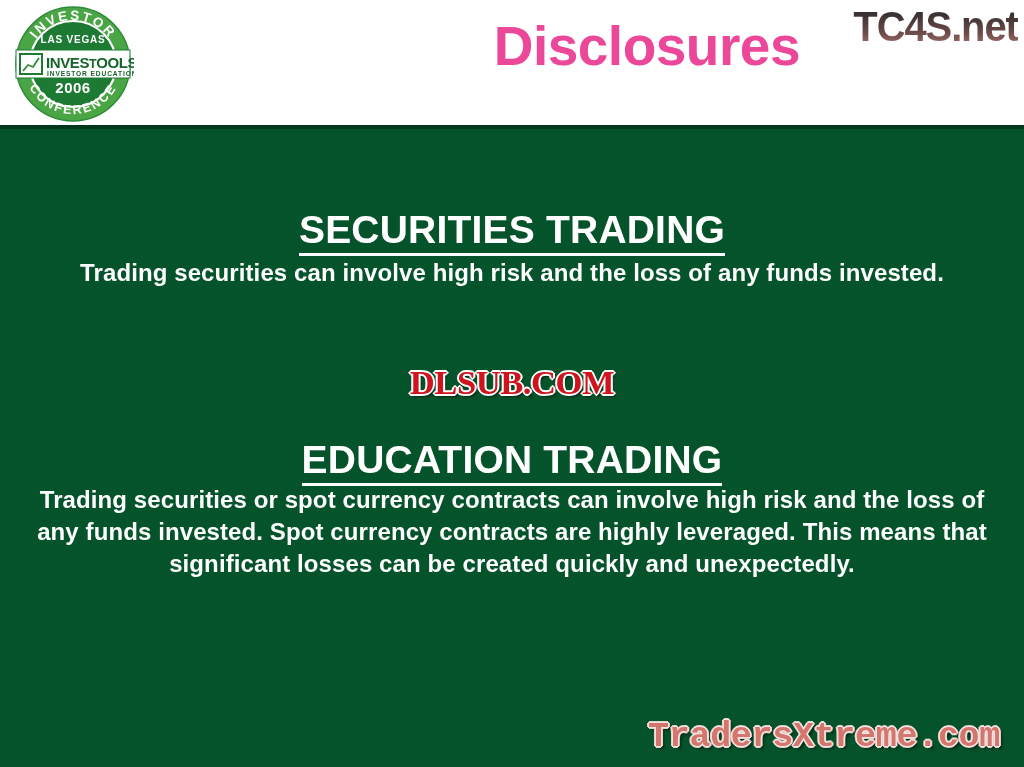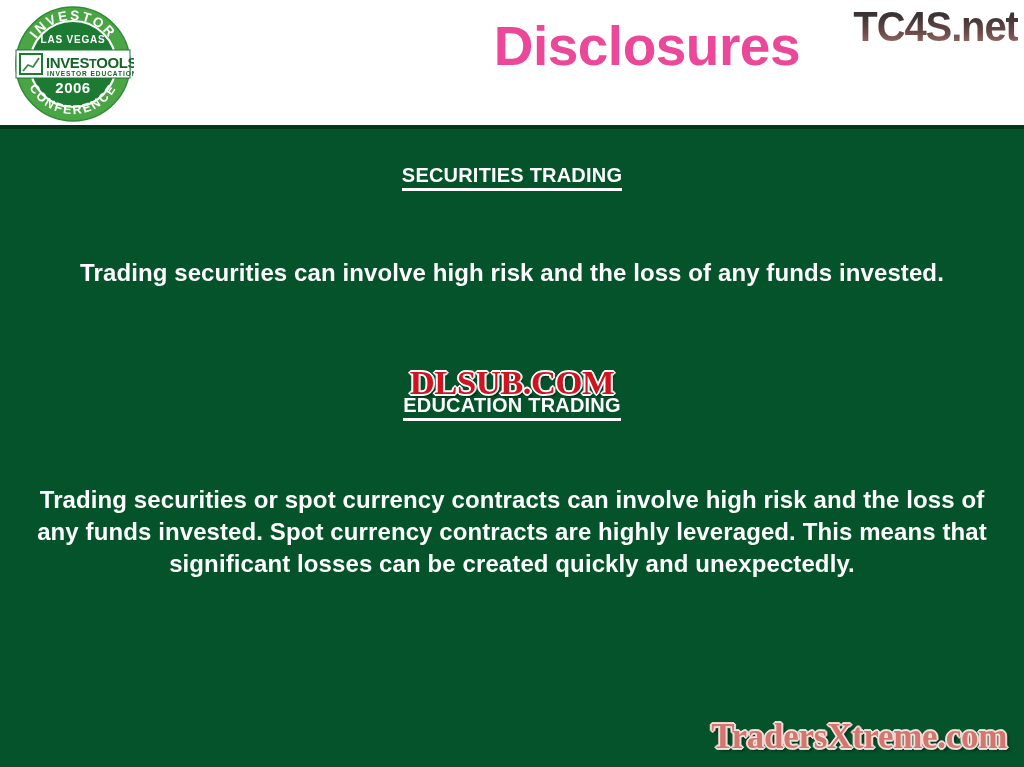--- a/index.html
+++ b/index.html
@@ -84,24 +84,25 @@
     background: #05532a;
     border-top: 4px solid #02371b;
   }
 
   
   .section-heading {
     position: absolute;
     width: 100%;
     text-align: center;
     color: #ffffff;
-    font-size: 20px;
+    font-size: 39px;
     font-weight: bold;
     letter-spacing: 0.2px;
     white-space: nowrap;
+    margin-top: 44px;
   }
   .section-heading .ul {
     border-bottom: 3px solid #ffffff;
     padding-bottom: 2px;
   }
   #heading-securities { top: 35px; }
   #heading-currency  { top: 265px; }
 
   
   .para {
@@ -142,23 +143,23 @@
       -1px  1px 0 #ffffff,  1px  1px 0 #ffffff,
        0   -2px 0 #ffffff,  0    2px 0 #ffffff,
       -2px  0   0 #ffffff,  2px  0   0 #ffffff,
        2px  3px 2px rgba(0,0,0,0.55);
     white-space: nowrap;
   }
 
   
   .tx-mark {
     position: absolute;
-    right: 17px;
+    right: 24px;
     bottom: 14px;
-    font-family: Liberation Serif, serif;
+    font-family: Liberation Mono, monospace;
     font-size: 35px;
     font-weight: bold;
     letter-spacing: -0.3px;
     color: #d4756e;
     text-shadow:
       -1px -1px 0 #f2e4e0,  1px -1px 0 #f2e4e0,
       -1px  1px 0 #f2e4e0,  1px  1px 0 #f2e4e0,
       -2px  0   0 #e8d2cd,  2px  0   0 #e8d2cd,
        0   -2px 0 #e8d2cd,  0    2px 0 #e8d2cd,
        3px  3px 3px rgba(0,0,0,0.5);

